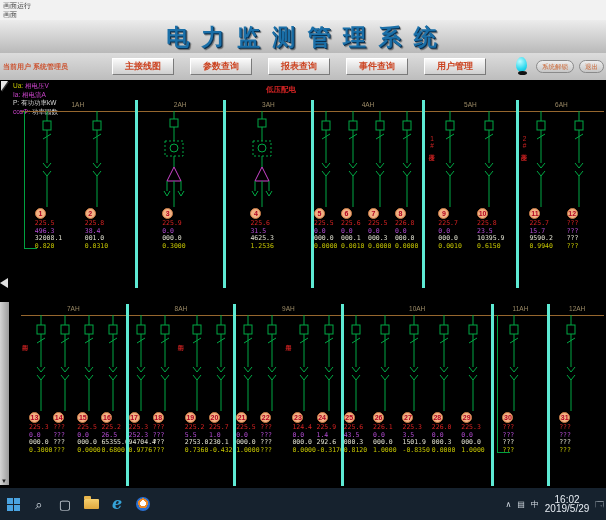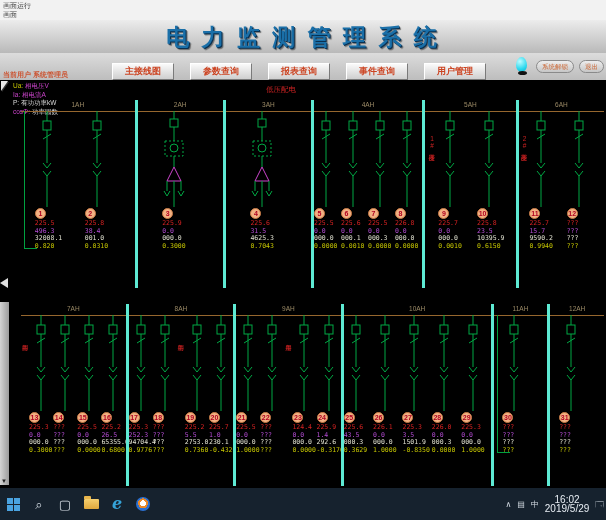--- a/index.html
+++ b/index.html
@@ -12,39 +12,39 @@
   .chrome div{font-size:7px;line-height:9px;color:#444}
 
   
   .banner{height:33px;flex:0 0 auto;background:linear-gradient(#ececec,#b9b9b9);text-align:center}
   .banner .title{display:inline-block;font-size:23px;font-weight:bold;letter-spacing:3px;
     color:#1a6fa8;line-height:34px;
     text-shadow:1px 1px 0 #0a3050,2px 2px 1px rgba(0,0,0,.45)}
 
   
   .toolbar{height:27px;flex:0 0 auto;background:linear-gradient(#dcdcdc,#bdbdbd);
-    display:flex;align-items:flex-end;position:relative}
+    display:flex;align-items:center;position:relative}
   .status{width:112px;padding-left:3px;font-size:7px;color:#cc5533;font-weight:bold}
   .tb-buttons{display:flex;gap:16px}
   .tb-btn{width:62px;height:17px;background:linear-gradient(#fafafa,#cfcfcf);
     border:1px solid;border-color:#ffffff #7a7a7a #7a7a7a #ffffff;
     color:#cc4422;font-size:9px;font-weight:bold;text-align:center;line-height:15px;cursor:default}
   .droplet-wrap{position:absolute;left:516px;top:4px;width:12px;height:19px}
   .droplet{width:11px;height:15px;background:radial-gradient(circle at 35% 30%,#bdfcff,#2ad8ee 60%,#0aa8c8);
     border-radius:50% 50% 48% 48%/55% 55% 45% 45%}
   .droplet-base{width:9px;height:4px;margin:-1px auto 0;background:#111;border-radius:50%}
   .oval-buttons{position:absolute;left:536px;top:7px;display:flex;gap:5px}
   .oval-btn{border:1px solid #8a8a8a;border-radius:8px;background:linear-gradient(#ededed,#c6c6c6);
     color:#cc6633;font-size:6.5px;line-height:11px;height:13px;padding:0 5px;white-space:nowrap}
 
   
   .canvas{position:relative;height:408px;flex:0 0 auto;background:#000;overflow:hidden}
   .legend{position:absolute;top:2px;left:13px}
   .legend div{font-size:6.5px;line-height:8.5px;white-space:nowrap}
-  .room-label{position:absolute;top:5px;left:266px;color:#cc2222;font-size:7.5px;font-weight:normal}
+  .room-label{position:absolute;top:5px;left:266px;color:#cc2222;font-size:7.5px;font-weight:bold}
   .cursor{position:absolute;left:1px;top:1px;width:0;height:0;
     border-left:7px solid #e8e8e8;border-bottom:10px solid transparent;
     filter:drop-shadow(1px 1px 0 #333)}
   .nav-arrow{position:absolute;left:0;width:0;height:0;
     border-right:8px solid #e0e0e0;border-top:5px solid transparent;border-bottom:5px solid transparent}
   .side-strip{position:absolute;left:0;top:222px;bottom:3px;width:9px;
     background:linear-gradient(90deg,#d4d4d4,#9c9c9c)}
   .side-strip .dn{position:absolute;bottom:1px;left:1px;font-size:6px;color:#222}
 
   .diagram-row{position:absolute;left:21px;right:2px;display:flex}
@@ -222,21 +222,21 @@
   <g stroke="#00a844" fill="none" stroke-width="1">
    <path d="M5 70 V80 M12 70 V82 M19 70 V80"></path>
    <path d="M2 80 L5 85 L8 80 M16 80 L19 85 L22 80"></path>
    <path d="M12 82 V96"></path>
                 </g>
               </svg>
               <div class="meter">4</div>
               <div class="ro ua">225.6</div>
               <div class="ro ia">31.5</div>
               <div class="ro pw">4625.3</div>
-              <div class="ro cos">0.7043</div>
+              <div class="ro cos">1.2536</div>
             </div>
           </div>
         </div>
         <div class="bay" style="flex: 1.9 1 0%;">
           <div class="bay-header">4AH</div>
           <div class="bay-body">
             <div class="feeder">
               <svg viewBox="0 0 24 96">
   <g stroke="#00a844" fill="none" stroke-width="1">
    <path d="M12 0 V10"></path>
@@ -622,21 +622,21 @@
    <path d="M12 19 V30 M8 28 L16 23 M12 30 V52"></path>
    <path d="M8 52 L12 57 L16 52"></path>
                   <path d="M8 60 L12 65 L16 60"></path>
    <path d="M12 65 V96"></path>
                 </g>
               </svg>
               <div class="meter">25</div>
               <div class="ro ua">225.6</div>
               <div class="ro ia">43.5</div>
               <div class="ro pw">000.3</div>
-              <div class="ro cos">0.3629</div>
+              <div class="ro cos">0.8120</div>
             </div>
             <div class="feeder">
               <svg viewBox="0 0 24 96">
   <g stroke="#00a844" fill="none" stroke-width="1">
    <path d="M12 0 V10"></path>
                   <rect x="8" y="10" width="8" height="9"></rect>
    <path d="M12 19 V30 M8 28 L16 23 M12 30 V52"></path>
    <path d="M8 52 L12 57 L16 52"></path>
                   <path d="M8 60 L12 65 L16 60"></path>
    <path d="M12 65 V96"></path>

